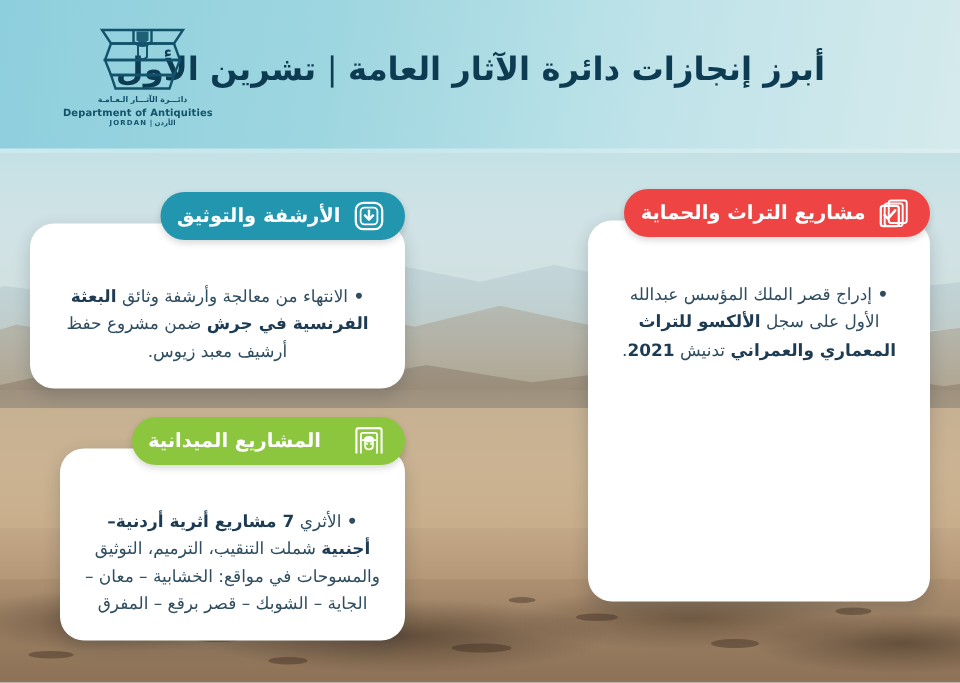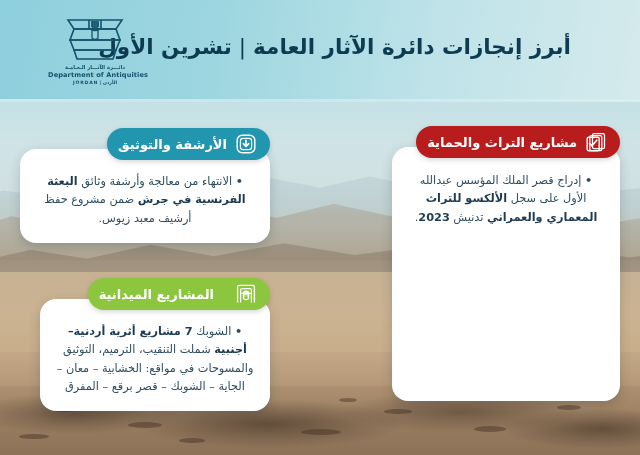--- a/index.html
+++ b/index.html
@@ -59,39 +59,39 @@
     pointer-events:none;
   }
 
   
   .header{
     position:absolute;left:0;right:0;top:0;height:102px;
     background:linear-gradient(100deg,#8ecfdd 0%,#9ed6e0 35%,#bfe3e9 68%,#d5eaec 100%);
     overflow:hidden;
   }
   .header-title{
-    position:absolute;right:69px;top:34px;
+    position:absolute;right:90px;top:34px;
     font-size:21.5px;font-weight:700;color:#0d3c52;
     letter-spacing:0;white-space:nowrap;direction:rtl;
   }
   .header-title .sep{color:#0d3c52;font-weight:400;padding:0 7px;}
   .header-bottom-line{
     position:absolute;left:0;right:0;bottom:0;height:3px;
     background:linear-gradient(90deg,rgba(255,255,255,.55),rgba(255,255,255,.15));
   }
 
   
   .logo{position:absolute;left:42px;top:16px;width:106px;height:76px;}
   .logo svg{display:block;}
   .logo-ar{
     position:absolute;left:0;right:0;top:48px;text-align:center;
     font-size:5.2px;color:#12536b;letter-spacing:.6px;font-weight:700;
   }
   .logo-en{
-    position:absolute;left:0;right:0;top:55px;text-align:right;
+    position:absolute;left:0;right:0;top:55px;text-align:left;
     font-size:6.6px;color:#12536b;font-weight:700;letter-spacing:.1px;
   }
   .logo-jo{
     position:absolute;left:0;right:0;top:64px;text-align:center;
     font-size:4.6px;color:#12536b;letter-spacing:.8px;font-weight:700;
   }
 
   
   .card{position:absolute;}
   .tab{
@@ -108,38 +108,38 @@
   .body{
     position:relative;background:#fff;border-radius:16px;
     box-shadow:0 4px 12px rgba(25,40,50,.2);
     padding:17px 16px 15px 16px;z-index:2;
     direction:rtl;text-align:center;
   }
   .bullet{
     font-size:11.3px;line-height:1.62;color:#2f4d60;
     margin:0 0 11px 0;direction:rtl;text-align:center;
   }
-  .bullet:last-child{margin-bottom:0;}
+  .bullet:last-child{margin-bottom:0;margin-top:16px;}
   .bullet .dot{color:#2f4d60;font-weight:700;}
   .bullet b{font-weight:700;color:#1d3b52;}
 
   
   #card-archive{right:370px;top:128px;width:250px;}
   #card-archive .tab{background:#2196ae;}
   #card-archive .notch{
     right:18px;top:26px;
     background:#16758d;
     clip-path:polygon(0 0,100% 0,100% 100%);
     transform:scaleX(-1);
   }
   #card-archive .body{margin-top:-11px;padding-top:24px;}
 
   
   #card-heritage{right:20px;top:126px;width:228px;}
-  #card-heritage .tab{background:#b91c1c;justify-content:flex-end;}
+  #card-heritage .tab{background:#ef4444;justify-content:flex-end;}
   #card-heritage .notch{
     left:14px;top:26px;width:24px;height:24px;
     background:#157a52;
     clip-path:polygon(0 0,100% 0,0 100%);
   }
   #card-heritage .body{margin-top:-11px;padding-top:25px;min-height:214px;}
 
   
   #card-field{right:370px;top:278px;width:230px;}
   #card-field .tab{background:#8cc63e;gap:21px;}
@@ -232,21 +232,21 @@
           <rect x="4.8" y="4.6" width="12" height="15" rx="1.6" fill="none" stroke="#fff" stroke-width="1.3"></rect>
           <rect x="2.2" y="6.2" width="12" height="13.6" rx="1.6" fill="none" stroke="#fff" stroke-width="1.5"></rect>
           <path d="M4.6 12.4 L7 14.8 L11.8 9.2" fill="none" stroke="#fff" stroke-width="1.7" stroke-linecap="round" stroke-linejoin="round"></path>
         </svg>
       </span>
       <span>مشاريع التراث والحماية</span>
     </div>
     <div class="body">
       <p class="bullet">
         <span class="dot">•</span>
-        <span><span>إدراج قصر الملك المؤسس عبدالله الأول على سجل </span><b>الألكسو للتراث المعماري والعمراني</b><span> تدنيش </span><b>2023</b><span>.</span></span>
+        <span><span>إدراج قصر الملك المؤسس عبدالله الأول على سجل </span><b>الألكسو للتراث المعماري والعمراني</b><span> تدنيش </span><b>2021</b><span>.</span></span>
       </p>
     </div>
   </div>
 
   <div class="card" id="card-field">
     <span class="notch"></span>
     <div class="tab">
       <span class="tab-icon">
         <svg width="22" height="22" viewBox="0 0 22 22">
           <path d="M2.6 19.4 L2.6 4 Q2.6 2.4 4.4 2.4 L17.6 2.4 Q19.4 2.4 19.4 4 L19.4 19.4" fill="none" stroke="#fff" stroke-width="1.4"></path>
@@ -256,18 +256,18 @@
           <path d="M8.4 11.2 L8.4 14 Q8.4 16.6 11 16.6 Q13.6 16.6 13.6 14 L13.6 11.2 Z" fill="none" stroke="#fff" stroke-width="1.2"></path>
           <circle cx="9.7" cy="12.9" r=".75" fill="#fff"></circle>
           <circle cx="12.3" cy="12.9" r=".75" fill="#fff"></circle>
         </svg>
       </span>
       <span>المشاريع الميدانية</span>
     </div>
     <div class="body">
       <p class="bullet">
         <span class="dot">•</span>
-        <span><span>الشوبك </span><b>7 مشاريع أثرية أردنية–أجنبية</b><span> شملت التنقيب، الترميم، التوثيق والمسوحات في مواقع: الخشابية – معان – الجاية – الشوبك – قصر برقع – المفرق</span></span>
+        <span><span>الأثري </span><b>7 مشاريع أثرية أردنية–أجنبية</b><span> شملت التنقيب، الترميم، التوثيق والمسوحات في مواقع: الخشابية – معان – الجاية – الشوبك – قصر برقع – المفرق</span></span>
       </p>
     </div>
   </div>
 
 </div>
 
 </body></html>

